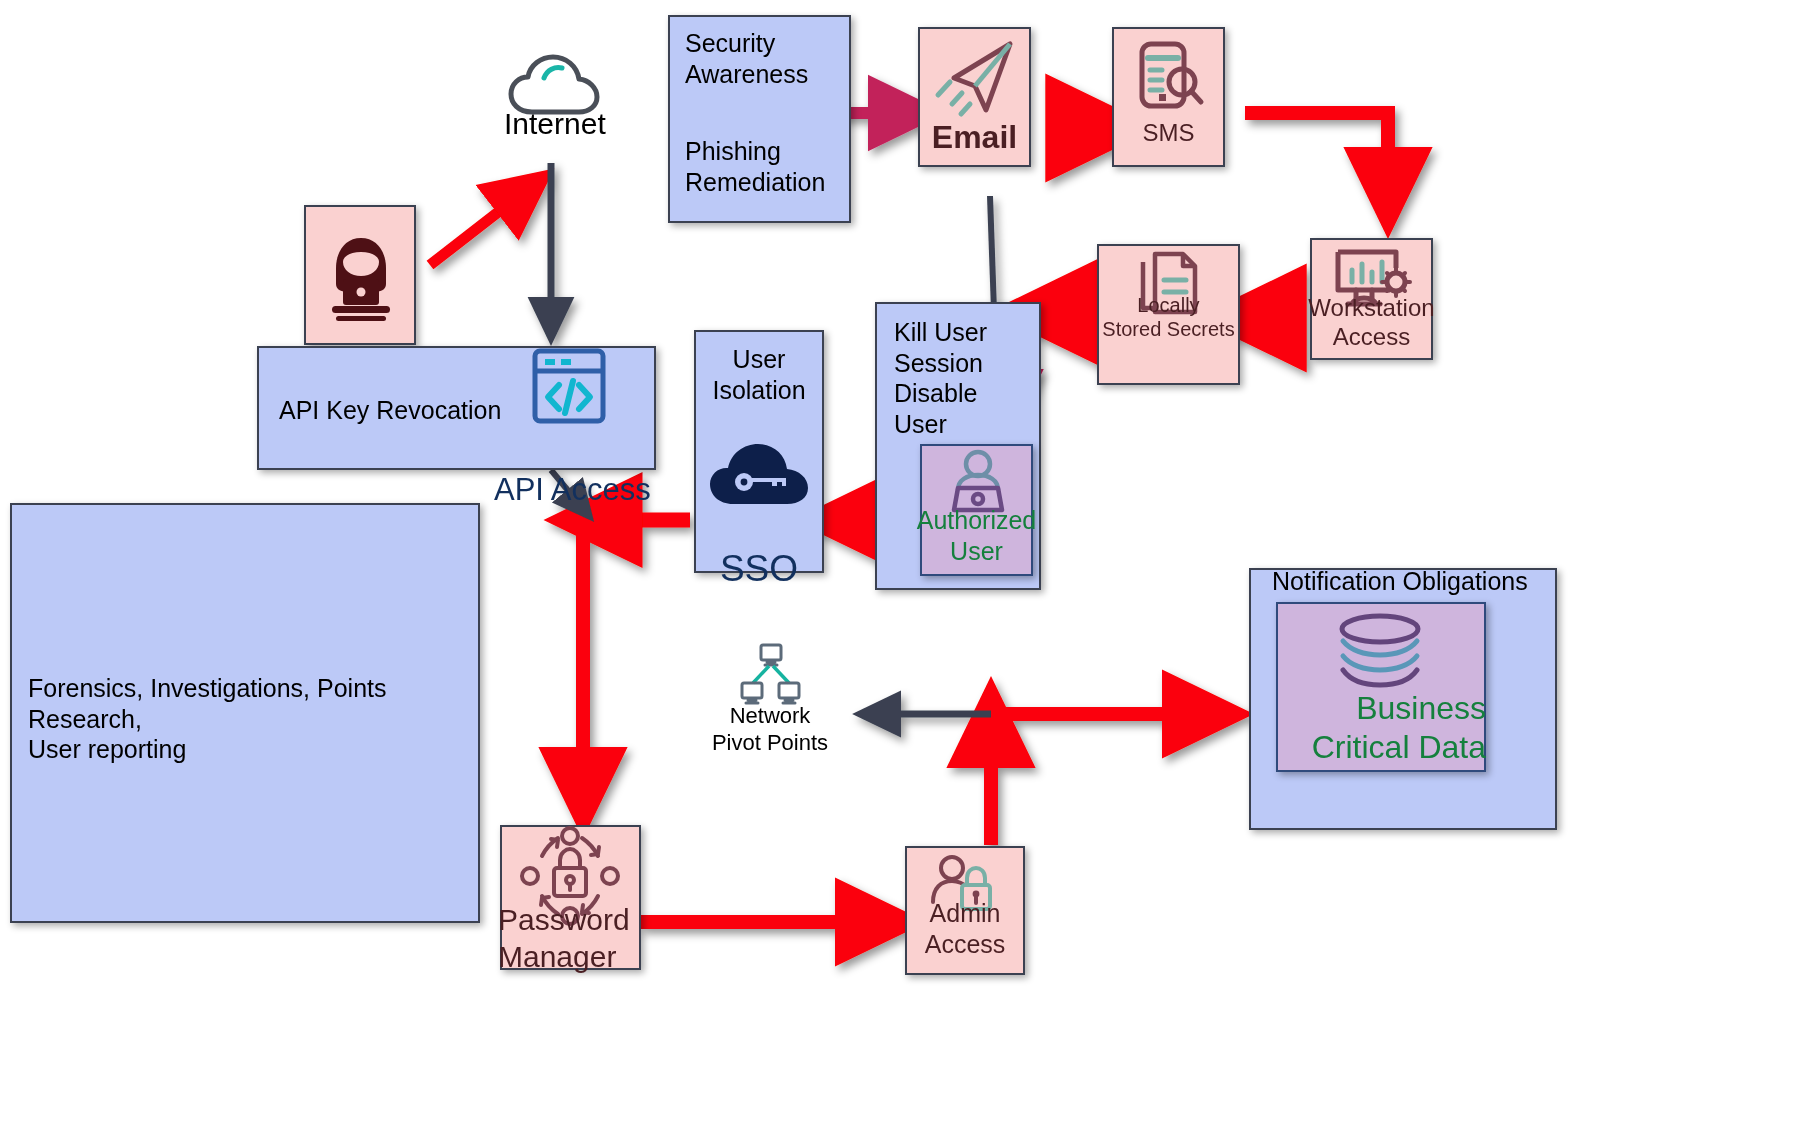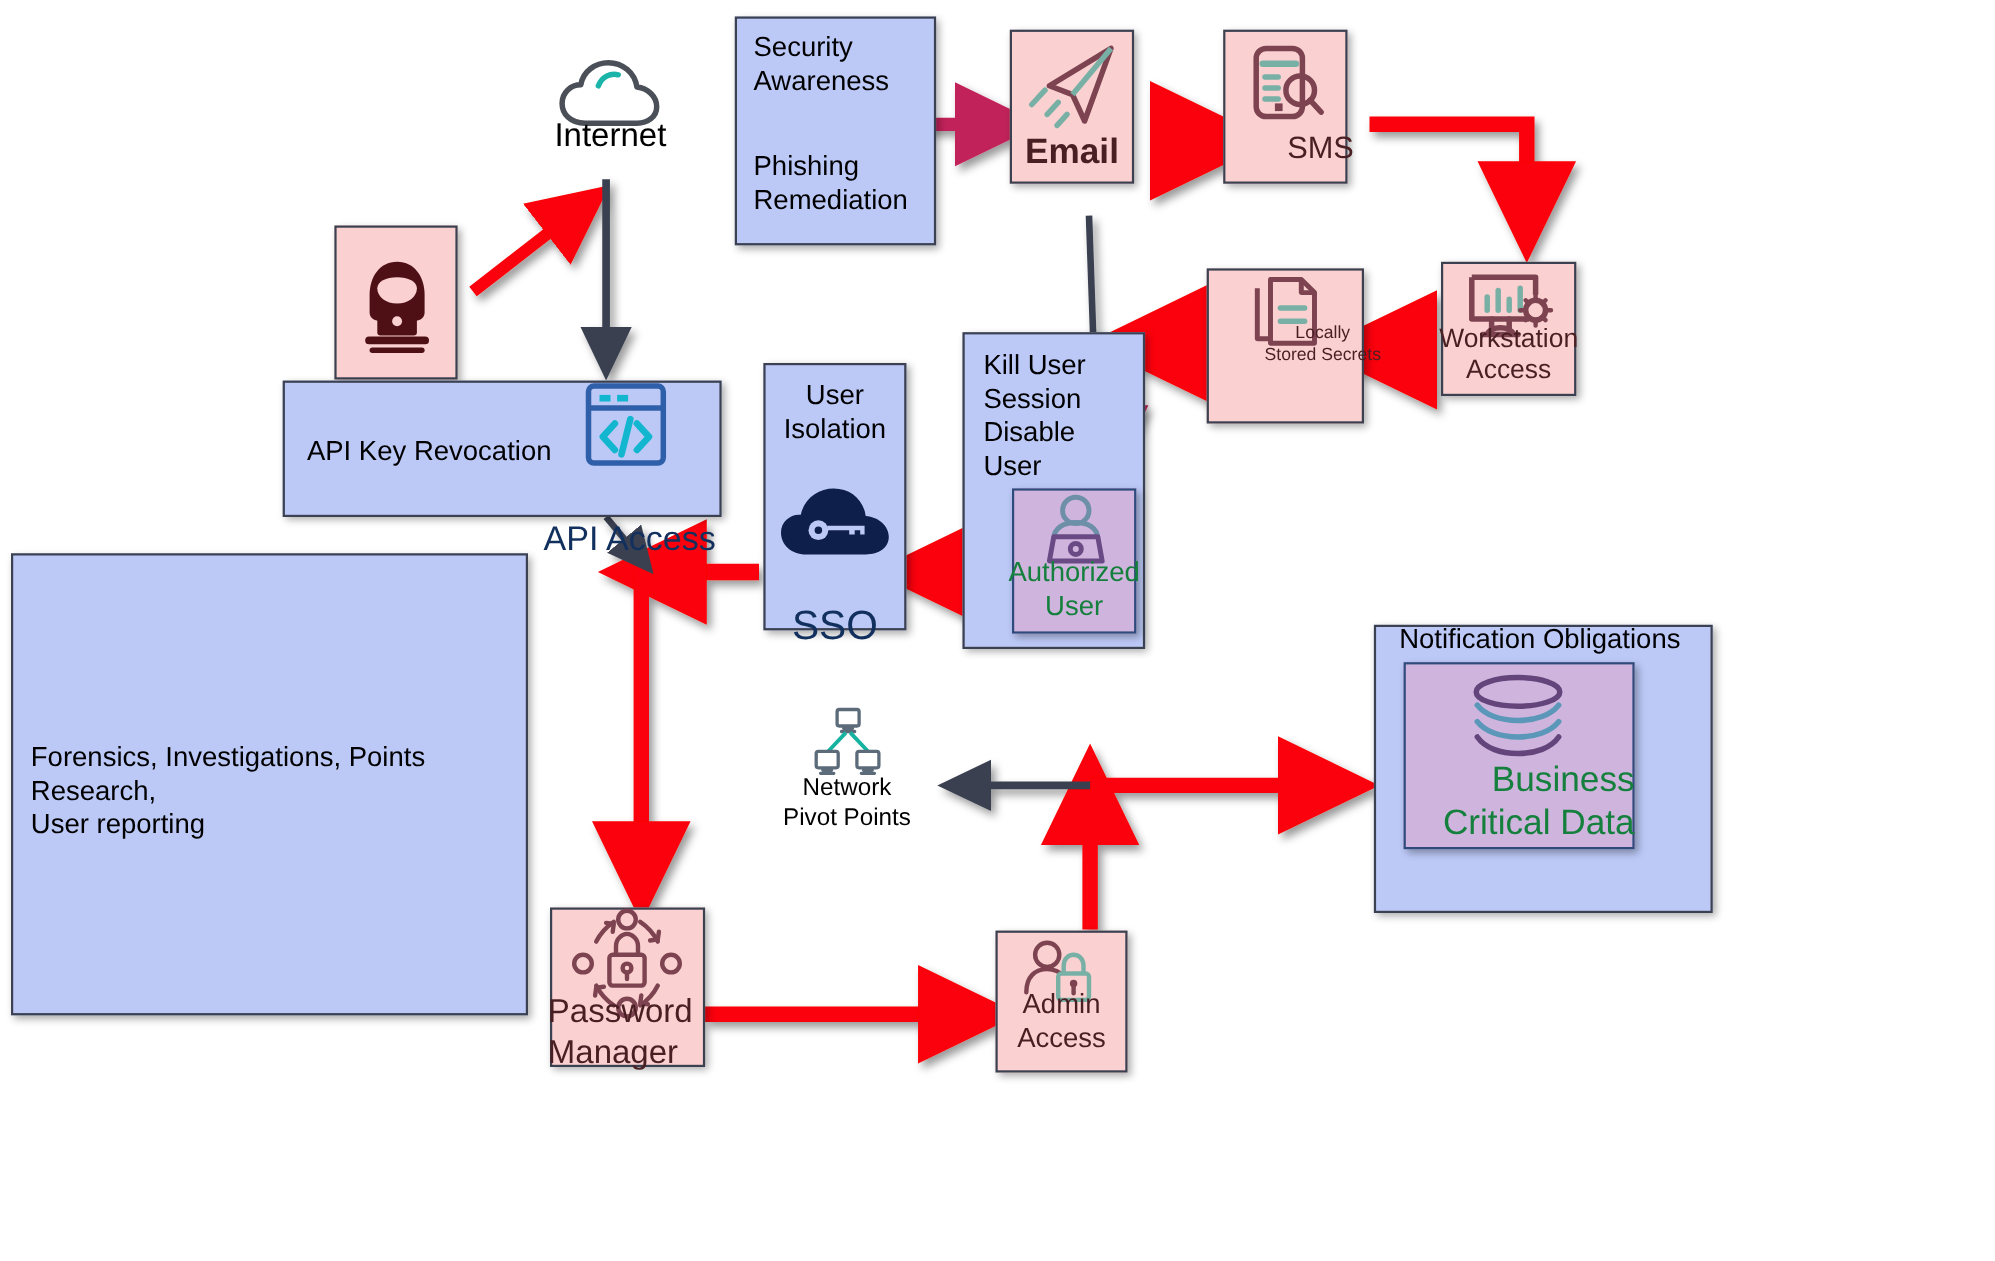--- a/index.html
+++ b/index.html
@@ -133,21 +133,21 @@
   <div class="icon" style="left:1130px; top:40px;">
     <svg width="76" height="76" viewBox="0 0 76 76">
       <rect x="12" y="4" width="42" height="62" rx="9" fill="none" stroke="#7d4350" stroke-width="5"></rect>
       <path d="M18,18 L48,18" stroke="#79b0a6" stroke-width="6" stroke-linecap="round"></path>
       <path d="M20,30 L32,30 M20,40 L32,40 M20,50 L32,50" stroke="#79b0a6" stroke-width="5" stroke-linecap="round"></path>
       <rect x="29" y="54" width="7" height="7" fill="#7d4350"></rect>
       <circle cx="52" cy="42" r="13" fill="none" stroke="#7d4350" stroke-width="5"></circle>
       <path d="M61,51 L71,62" stroke="#7d4350" stroke-width="5" stroke-linecap="round"></path>
     </svg>
   </div>
-  <div class="lbl lbl-dark" style="left:1112px; top:118px; width:113px; text-align:center; font-size:28px;margin-left:32px;">SMS</div>
+  <div class="lbl lbl-dark" style="left:1112px; top:118px; width:113px; text-align:center; font-size:24px;">SMS</div>
 
   <div class="node pink" style="left:1310px; top:238px; width:123px; height:122px;"></div>
   <div class="icon" style="left:1330px; top:246px;">
     <svg width="84" height="66" viewBox="0 0 84 66">
       <path d="M8,6 L66,6 L66,22 M8,6 L8,44 L60,44" fill="none" stroke="#7d4350" stroke-width="5" stroke-linejoin="round"></path>
       <path d="M22,36 L22,24 M32,36 L32,18 M42,36 L42,26 M52,36 L52,16" stroke="#79b0a6" stroke-width="5" stroke-linecap="round"></path>
       <path d="M26,44 L26,54 M42,44 L42,54 M18,58 L50,58" fill="none" stroke="#7d4350" stroke-width="5" stroke-linecap="round"></path>
       <path d="M22,58 C26,50 42,50 46,58" fill="none" stroke="#7d4350" stroke-width="5"></path>
       <circle cx="66" cy="36" r="9" fill="none" stroke="#7d4350" stroke-width="5"></circle>
       <path d="M66,22 L66,27 M66,45 L66,50 M52,36 L57,36 M75,36 L80,36
@@ -159,21 +159,21 @@
 
   <div class="node pink" style="left:1097px; top:244px; width:143px; height:141px;"></div>
   <div class="icon" style="left:1135px; top:250px;">
     <svg width="70" height="70" viewBox="0 0 70 70">
       <path d="M8,12 L8,58 L42,58" fill="none" stroke="#7d4350" stroke-width="4.5" stroke-linejoin="round"></path>
       <path d="M20,4 L48,4 L60,16 L60,62 L20,62 Z" fill="#fad1d0" stroke="#7d4350" stroke-width="4.5" stroke-linejoin="round"></path>
       <path d="M48,4 L48,16 L60,16" fill="none" stroke="#7d4350" stroke-width="4.5" stroke-linejoin="round"></path>
       <path d="M29,30 L51,30 M29,42 L51,42" stroke="#79b0a6" stroke-width="5" stroke-linecap="round"></path>
     </svg>
   </div>
-  <div class="lbl lbl-dark" style="left:1124px; top:293px; width:157px; text-align:center; font-size:16px;">Locally
+  <div class="lbl lbl-dark" style="left:1090px; top:293px; width:157px; text-align:center; font-size:20px;">Locally
 Stored Secrets</div>
 
   <div class="node pink" style="left:304px; top:205px; width:112px; height:140px;"></div>
   <div class="icon" style="left:318px; top:232px;">
     <svg width="86" height="90" viewBox="0 0 86 90">
       <path d="M43,6 C27,6 18,20 18,36 L18,52 C18,58 24,60 30,60 L56,60
                C62,60 68,58 68,52 L68,36 C68,20 59,6 43,6 Z" fill="#4e1015"></path>
       <path d="M25,30 C25,24 33,20 43,20 C53,20 61,24 61,30
                C61,38 53,44 43,44 C33,44 25,38 25,30 Z" fill="#fad1d0"></path>
       <rect x="25" y="47" width="36" height="26" rx="3" fill="#4e1015"></rect>

